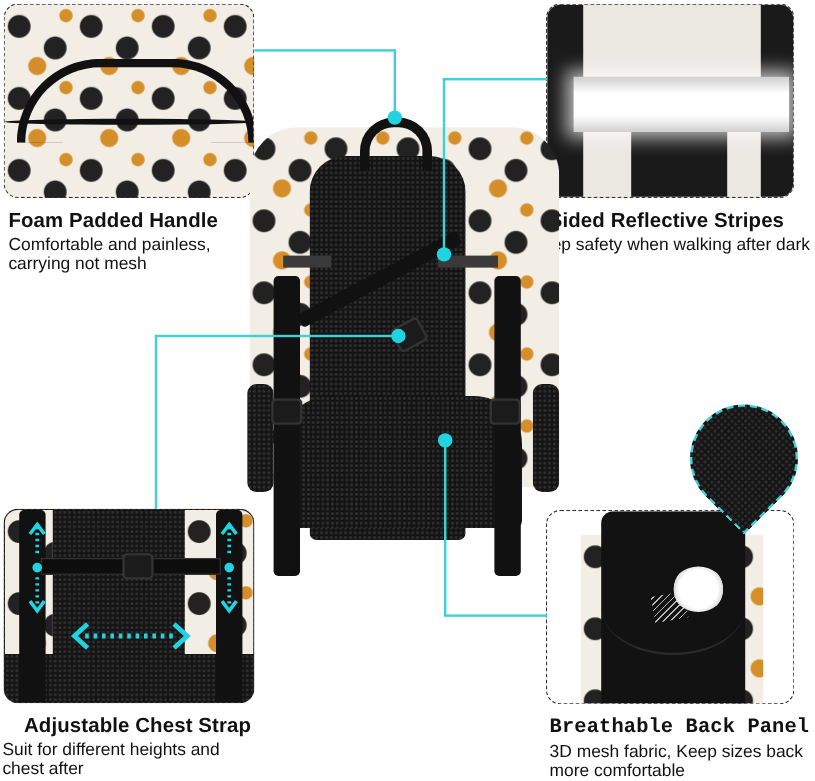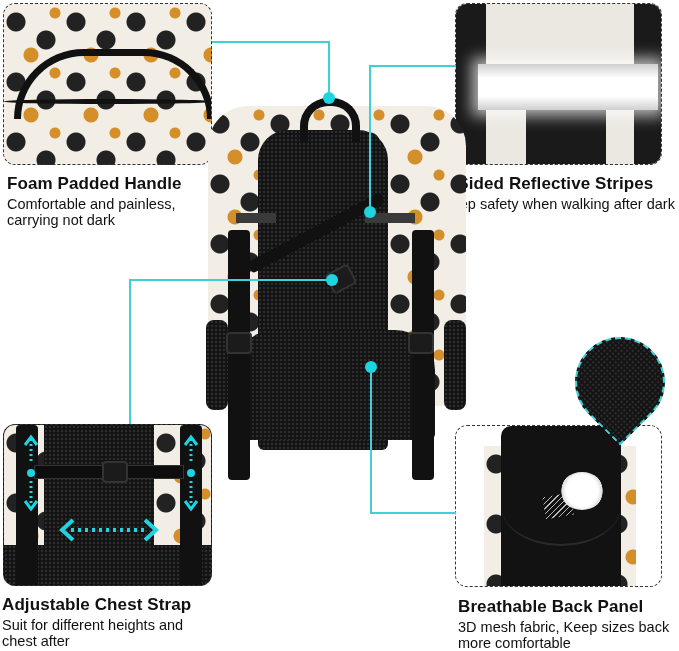--- a/index.html
+++ b/index.html
@@ -92,21 +92,21 @@
     }
   </style>
 </head>
 <body>
 
 <div class="panel fabric" style="left:3px; top:3px; width:209px; height:162px;">
   <div style="position:absolute; left:10px; top:45px; width:200px; height:70px; border:7px solid #111; border-bottom:none; border-radius:100px 100px 0 0;"></div>
   <div style="position:absolute; left:0; top:95px; width:209px; height:5px; background:#111; border-radius:50%;"></div>
 </div>
 <div class="title" style="left:7px; top:174px;">Foam Padded Handle</div>
-<div class="desc" style="left:7px; top:196px; width:205px;">Comfortable and painless, carrying not dark</div>
+<div class="desc" style="left:7px; top:196px; width:205px;">Comfortable and painless, carrying not mesh</div>
 
 <div class="panel" style="left:455px; top:3px; width:207px; height:162px; background:#ebe8e2;">
   <div class="dark-side" style="left:0; top:0; width:30px; height:162px;"></div>
   <div class="dark-side mesh" style="left:178px; top:0; width:30px; height:162px;"></div>
   <div class="dark-side mesh" style="left:70px; top:100px; width:80px; height:62px;"></div>
   <div class="reflect-stripe"></div>
 </div>
 <div class="title" style="left:442px; top:174px;">4-Sided Reflective Stripes</div>
 <div class="desc" style="left:442px; top:196px; width:235px;">Keep safety when walking after dark</div>
 
@@ -130,33 +130,33 @@
     <polyline points="3,68 9,76 15,68" fill="none" stroke="#1fd3e0" stroke-width="3"></polyline>
   </svg>
   <svg class="arrow-v" viewBox="0 0 18 80" style="left:178px; top:8px;">
     <polyline points="3,12 9,4 15,12" fill="none" stroke="#1fd3e0" stroke-width="3"></polyline>
     <line x1="9" y1="6" x2="9" y2="30" stroke="#1fd3e0" stroke-width="3" stroke-dasharray="2,3"></line>
     <circle cx="9" cy="40" r="4" fill="#1fd3e0"></circle>
     <line x1="9" y1="48" x2="9" y2="72" stroke="#1fd3e0" stroke-width="3" stroke-dasharray="2,3"></line>
     <polyline points="3,68 9,76 15,68" fill="none" stroke="#1fd3e0" stroke-width="3"></polyline>
   </svg>
 </div>
-<div class="title" style="left:2px; top:595px;">Adjustable Chest Strap</div>
+<div class="title" style="left:20px; top:595px;">Adjustable Chest Strap</div>
 <div class="desc" style="left:2px; top:617px; width:210px;">Suit for different heights and chest after</div>
 
 <div class="panel" style="left:455px; top:425px; width:207px; height:162px; background:#ffffff;">
   <div class="fabric" style="position:absolute; left:28px; top:20px; width:30px; height:142px;"></div>
   <div class="fabric" style="position:absolute; left:150px; top:20px; width:30px; height:142px;"></div>
   <div style="position:absolute; left:45px; top:0; width:120px; height:162px; background:#121212; border-radius:10px 10px 0 0;"></div>
   <div style="position:absolute; left:45px; top:80px; width:120px; height:40px; border-top:2px solid #2a2a2a; border-radius:50% 50% 0 0 / 100% 100% 0 0; transform:scaleY(-1);"></div>
 </div>
 <div class="puff-trail"></div>
 <div class="puff"></div>
 <div class="mesh-drop mesh"></div>
-<div class="title" style="left:458px; top:597px;">Breathable Back Panel</div>
+<div class="title" style="left:458px; top:597px;font-family:Liberation Mono, monospace;">Breathable Back Panel</div>
 <div class="desc" style="left:458px; top:619px; width:220px;">3D mesh fabric, Keep sizes back more comfortable</div>
 
 <div class="bp-body fabric"></div>
 <div class="mesh" style="position:absolute; left:206px; top:320px; width:22px; height:90px; border-radius:8px;"></div>
 <div class="mesh" style="position:absolute; left:444px; top:320px; width:22px; height:90px; border-radius:8px;"></div>
 <div class="bp-back mesh"></div>
 <div class="mesh" style="position:absolute; left:235px; top:330px; width:200px; height:110px; border-radius:40px 40px 6px 6px;"></div>
 <div class="bp-handle"></div>
 <div class="reflect-band" style="left:236px; top:213px; width:40px;"></div>
 <div class="reflect-band" style="left:365px; top:213px; width:50px;"></div>

